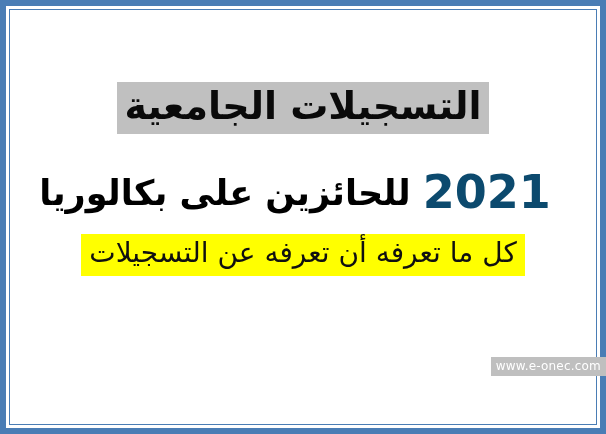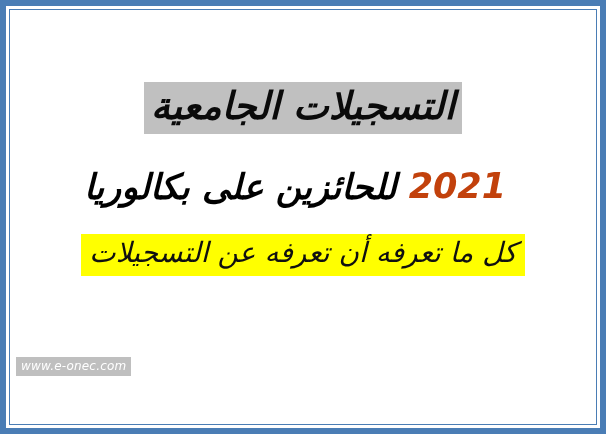--- a/index.html
+++ b/index.html
@@ -44,21 +44,20 @@
     pointer-events: none;
   }
 
   
   .canvas {
     position: absolute;
     left: 0;
     top: 0;
     width: 606px;
     height: 434px;
-    font-style: italic;
   }
 
   
   .line {
     position: absolute;
     white-space: nowrap;
     direction: rtl;
     unicode-bidi: bidi-override;
     text-align: center;
     line-height: 1.0;
@@ -91,22 +90,22 @@
   .title-sub .redtext {
     display: inline-block;
     color: #000000;
     font-size: 35px;
     font-weight: 700;
     vertical-align: middle;
   }
   .title-sub .year {
     display: inline-block;
     position: relative;
-    color: #c2410c;
-    font-size: 35px;
+    color: #0c4a6e;
+    font-size: 46px;
     font-weight: 700;
     vertical-align: middle;
     padding: 4px 12px 6px 12px;
     margin-right: 4px;
     direction: ltr;
     unicode-bidi: normal;
   }
   .title-sub .year::before {
     content: "";
     position: absolute;
@@ -133,24 +132,24 @@
     background: #ffff00;
     color: #101010;
     font-size: 28px;
     font-weight: 400;
     padding: 5px 8px 9px 8px;
   }
 
   
   .watermark {
     position: absolute;
-    left: 16px;
+    left: 4px;
     right: 0;
     top: 355px;
-    text-align: left;
+    text-align: right;
   }
   .watermark .wm-band {
     display: inline-block;
     background: #bfbfbf;
     color: #ffffff;
     font-family: "DejaVu Sans", "Liberation Sans", sans-serif;
     font-size: 12px;
     font-weight: 400;
     letter-spacing: 0.2px;
     padding: 2px 5px 3px 5px;

